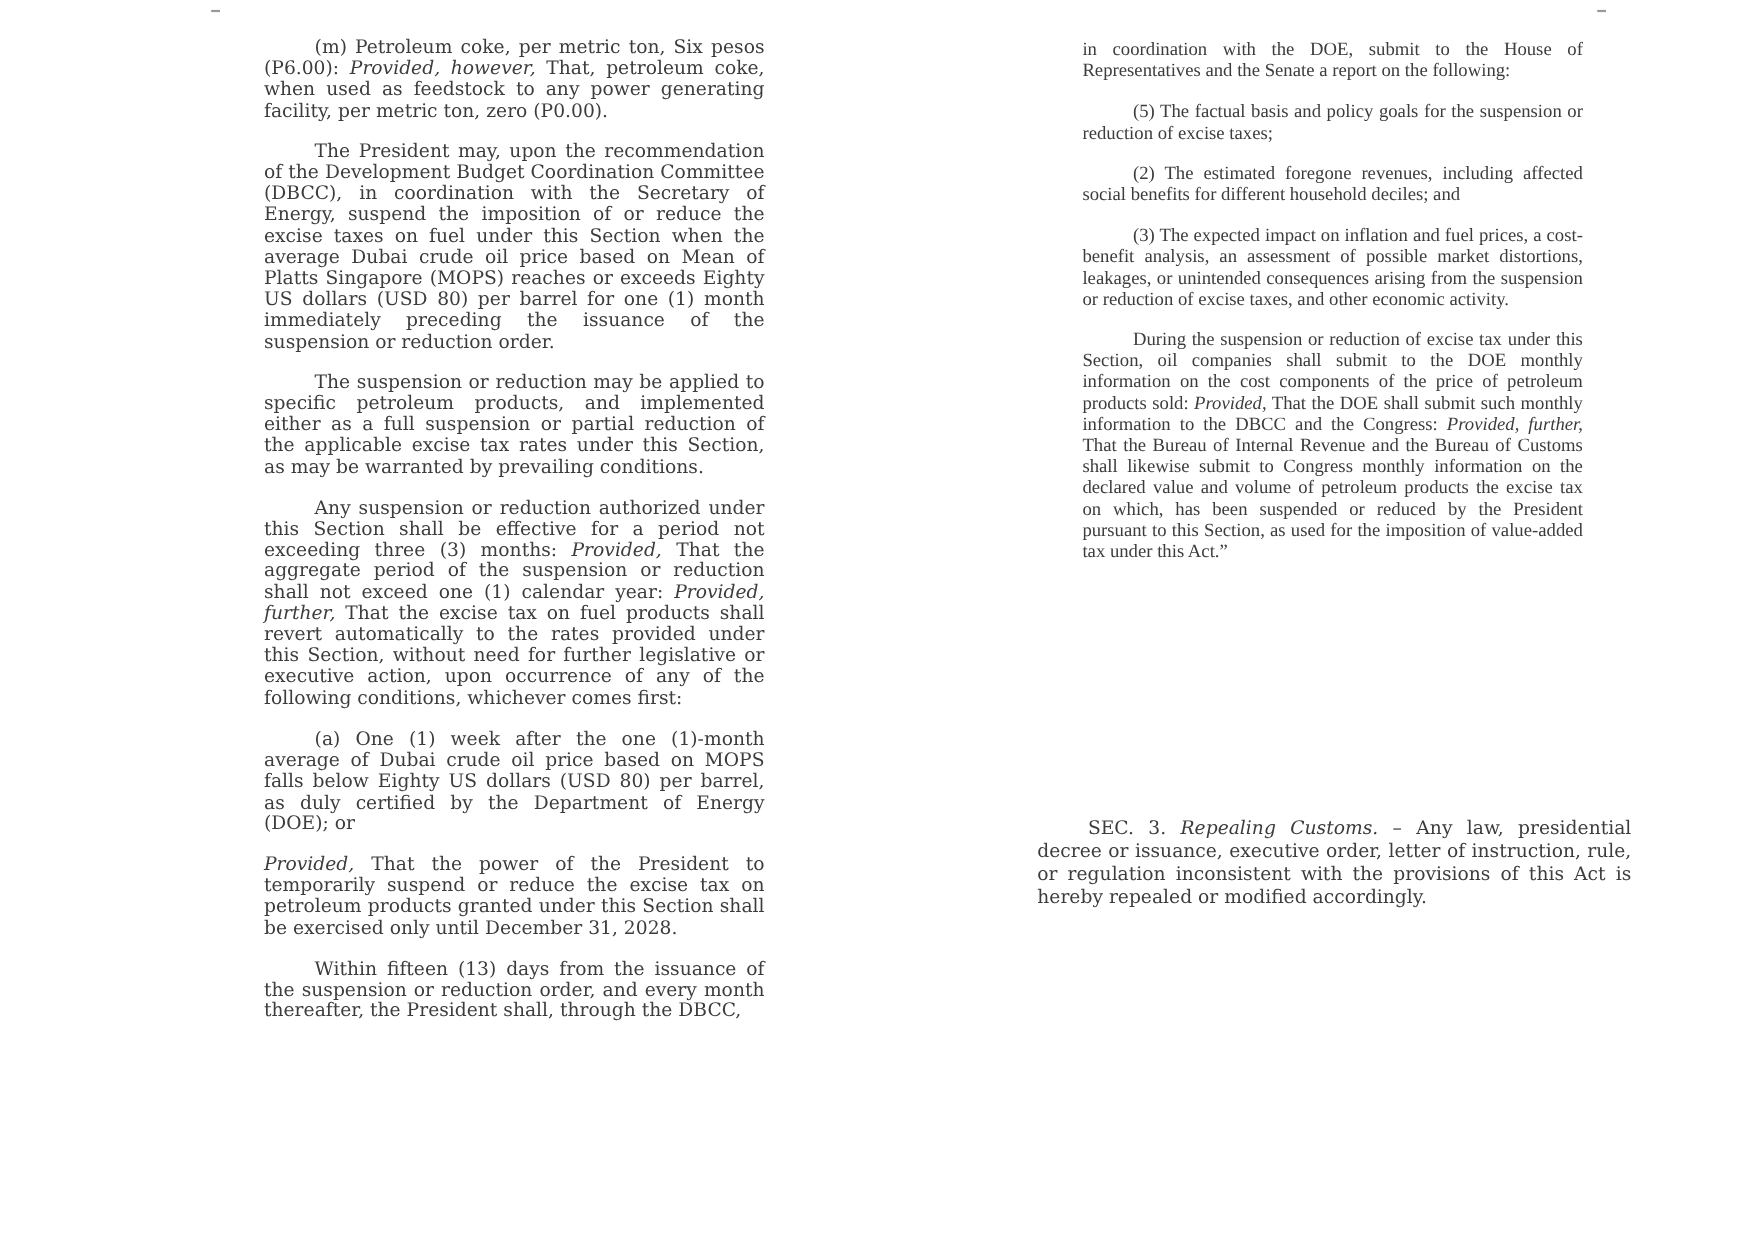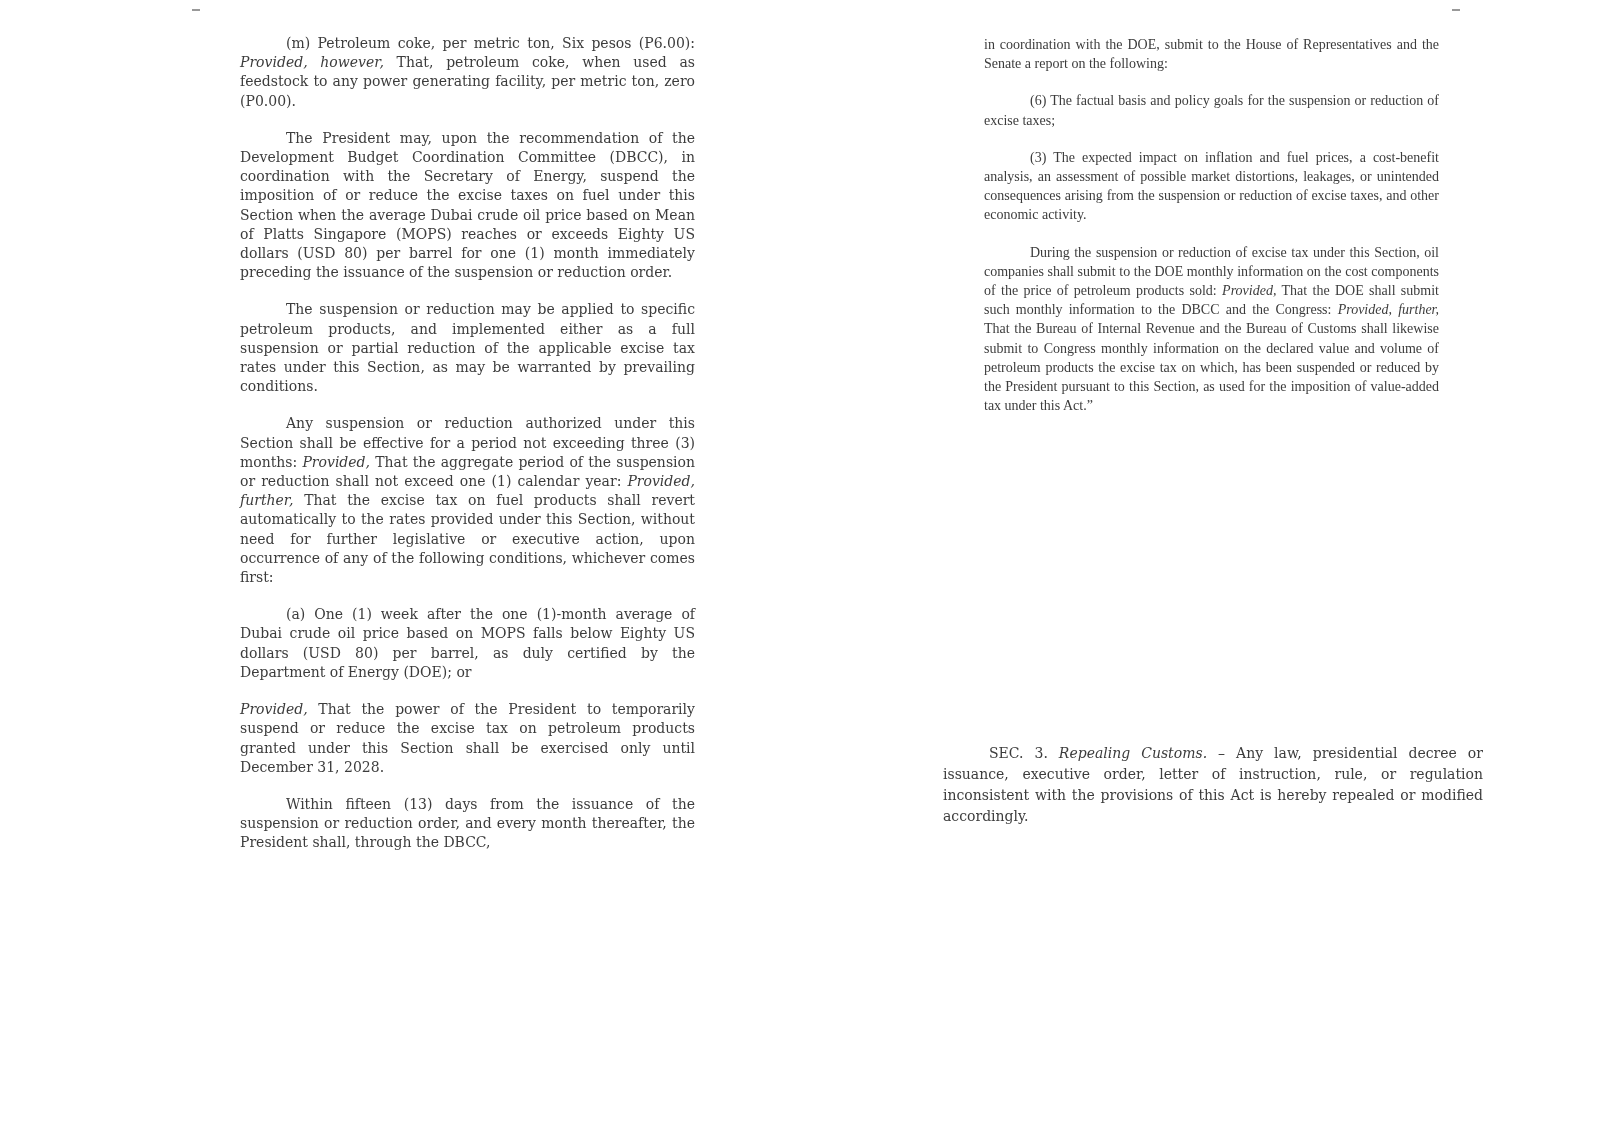--- a/index.html
+++ b/index.html
@@ -1,21 +1,21 @@
 <!DOCTYPE html>
 <html><head>
 <meta charset="utf-8">
 <style>
   html, body { margin: 0; padding: 0; }
   body {
     width: 1600px; height: 1131px; background: #ffffff; position: relative; overflow: hidden;
     font-family: "DejaVu Serif", "Liberation Serif", serif; color: #3c3c3c;
   }
   .mark { position: absolute; height: 2px; background: #999; width: 8px; }
-  .col { position: absolute; font-size: 14px; line-height: 19.2px; text-align: justify; }
+  .col { position: absolute; font-size: 17px; line-height: 19.2px; text-align: justify; }
   .col-left { left: 240px; top: 34px; width: 455px; }
   .col-right { left: 984px; top: 35px; width: 455px; font-family: Liberation Serif, serif; }
   .col-right-wide { left: 943px; top: 743px; width: 540px; }
   p { margin: 0 0 18px 0; }
   .ind { text-indent: 46px; }
   .wide p { line-height: 21px; }
   i { font-style: italic; }
 </style>
 </head>
 <body>
@@ -28,20 +28,21 @@
   <p class="ind">The President may, upon the recommendation of the Development Budget Coordination Committee (DBCC), in coordination with the Secretary of Energy, suspend the imposition of or reduce the excise taxes on fuel under this Section when the average Dubai crude oil price based on Mean of Platts Singapore (MOPS) reaches or exceeds Eighty US dollars (USD 80) per barrel for one (1) month immediately preceding the issuance of the suspension or reduction order.</p>
   <p class="ind">The suspension or reduction may be applied to specific petroleum products, and implemented either as a full suspension or partial reduction of the applicable excise tax rates under this Section, as may be warranted by prevailing conditions.</p>
   <p class="ind"><span>Any suspension or reduction authorized under this Section shall be effective for a period not exceeding three (3) months: </span><i>Provided,</i><span> That the aggregate period of the suspension or reduction shall not exceed one (1) calendar year: </span><i>Provided, further,</i><span> That the excise tax on fuel products shall revert automatically to the rates provided under this Section, without need for further legislative or executive action, upon occurrence of any of the following conditions, whichever comes first:</span></p>
   <p class="ind">(a) One (1) week after the one (1)-month average of Dubai crude oil price based on MOPS falls below Eighty US dollars (USD 80) per barrel, as duly certified by the Department of Energy (DOE); or</p>
   <p><i>Provided,</i><span> That the power of the President to temporarily suspend or reduce the excise tax on petroleum products granted under this Section shall be exercised only until December 31, 2028.</span></p>
   <p class="ind">Within fifteen (13) days from the issuance of the suspension or reduction order, and every month thereafter, the President shall, through the DBCC,</p>
 </div>
 
 <div class="col col-right">
   <p>in coordination with the DOE, submit to the House of Representatives and the Senate a report on the following:</p>
-  <p class="ind">(6) The factual basis and policy goals for the suspension or reduction of excise taxes;</p>
+  <p class="ind">(5) The factual basis and policy goals for the suspension or reduction of excise taxes;</p>
+  <p class="ind">(2) The estimated foregone revenues, including affected social benefits for different household deciles; and</p>
   <p class="ind">(3) The expected impact on inflation and fuel prices, a cost-benefit analysis, an assessment of possible market distortions, leakages, or unintended consequences arising from the suspension or reduction of excise taxes, and other economic activity.</p>
   <p class="ind"><span>During the suspension or reduction of excise tax under this Section, oil companies shall submit to the DOE monthly information on the cost components of the price of petroleum products sold: </span><i>Provided,</i><span> That the DOE shall submit such monthly information to the DBCC and the Congress: </span><i>Provided, further,</i><span> That the Bureau of Internal Revenue and the Bureau of Customs shall likewise submit to Congress monthly information on the declared value and volume of petroleum products the excise tax on which, has been suspended or reduced by the President pursuant to this Section, as used for the imposition of value-added tax under this Act.”</span></p>
 </div>
 
 <div class="col col-right-wide wide">
   <p class="ind"><span>SEC. 3. </span><i>Repealing Customs.</i><span> – Any law, presidential decree or issuance, executive order, letter of instruction, rule, or regulation inconsistent with the provisions of this Act is hereby repealed or modified accordingly.</span></p>
 </div>
 
 </body></html>

